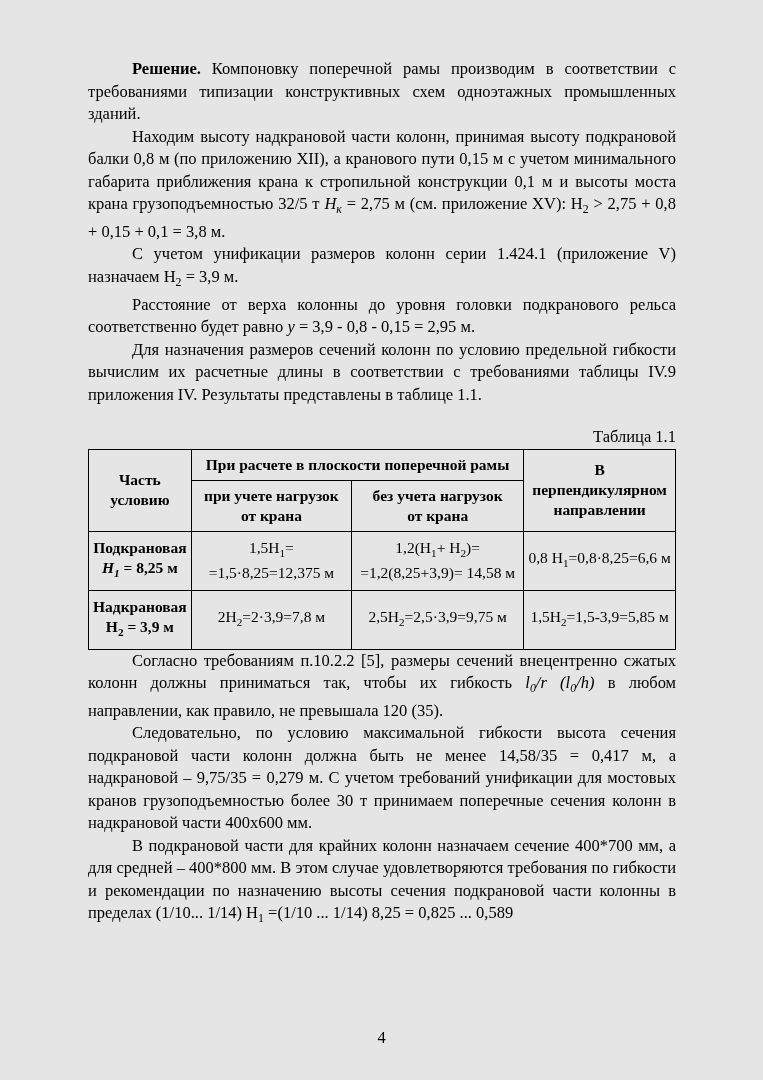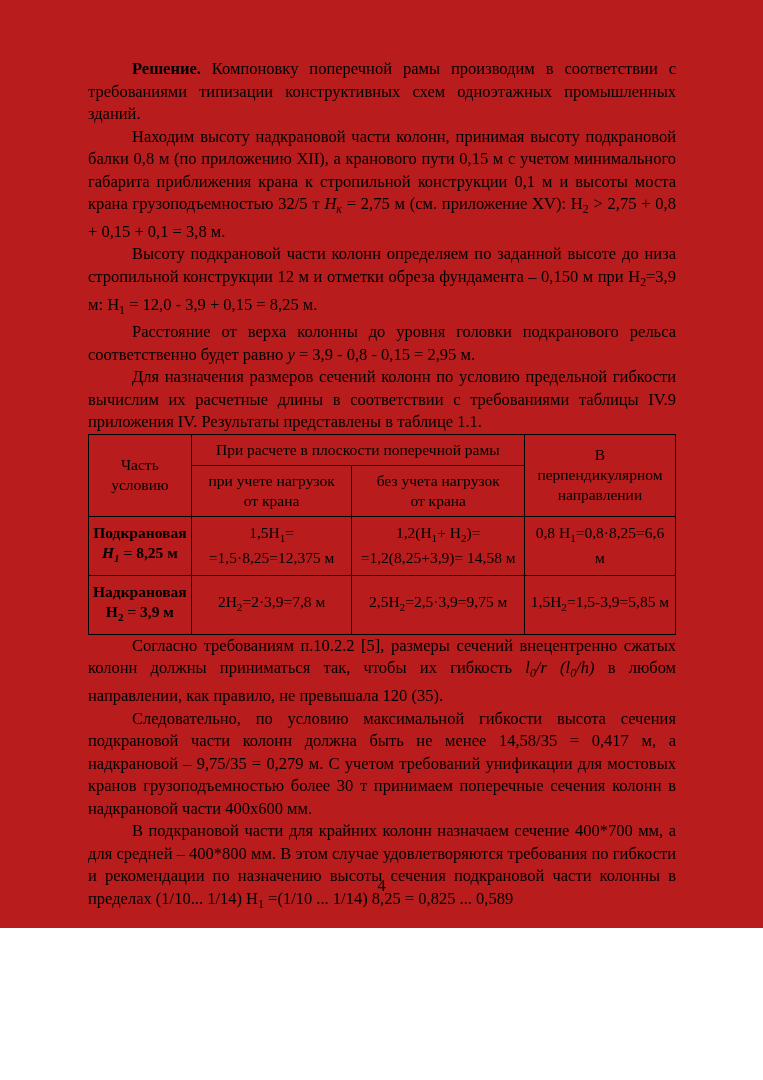--- a/index.html
+++ b/index.html
@@ -3,22 +3,22 @@
 <meta charset="utf-8">
 <style>
   html, body {
     margin: 0;
     padding: 0;
     background: #ffffff;
   }
   .page {
     position: relative;
     width: 763px;
-    height: 928px;
-    background: #b91c1c;
+    height: 1080px;
+    background: #e5e5e5;
     color: #000000;
     font-family: "Liberation Serif", "DejaVu Serif", serif;
     box-sizing: border-box;
     overflow: hidden;
   }
   .content {
     padding: 58px 87px 0 88px;
     font-size: 16.5px;
     line-height: 22.5px;
     text-align: justify;
@@ -44,21 +44,21 @@
     line-height: 20px;
     text-align: center;
   }
   table.calc-table th,
   table.calc-table td {
     border: 1.5px solid #000;
     vertical-align: middle;
     padding: 5px 4px;
   }
   table.calc-table th {
-    font-weight: normal;
+    font-weight: bold;
   }
   table.calc-table td.rowhead {
     font-weight: bold;
     margin-top: 20px;
   }
   table.calc-table tbody td {
     height: 48px;
   }
   .after-table {
     margin-top: 22px;
@@ -74,24 +74,25 @@
   sub { font-size: 0.72em; }
 </style>
 </head>
 <body>
 
 <div class="page">
   <div class="content">
 
     <p class="para"><b>Решение.</b> Компоновку поперечной рамы производим в соответствии с требованиями типизации конструктивных схем одноэтажных промышленных зданий.</p>
     <p class="para">Находим высоту надкрановой части колонн, принимая высоту подкрановой балки 0,8 м (по приложению XII), а кранового пути 0,15 м с учетом минимального габарита приближения крана к стропильной конструкции 0,1 м и высоты моста крана грузоподъемностью 32/5 т <i>Н<sub>к</sub></i> = 2,75 м (см. приложение XV): Н<sub>2</sub> &gt; 2,75 + 0,8 + 0,15 + 0,1 = 3,8 м.</p>
-    <p class="para">Высоту подкрановой части колонн определяем по заданной высоте до низа стропильной конструкции 12 м и отметки обреза фундамента – 0,150 м при Н<sub>2</sub>=3,9 м: Н<sub>1</sub> = 12,0 - 3,9 + 0,15 = 8,25 м.</p>
+    <p class="para">С учетом унификации размеров колонн серии 1.424.1 (приложение V) назначаем Н<sub>2</sub> = 3,9 м.</p>
     <p class="para">Расстояние от верха колонны до уровня головки подкранового рельса соответственно будет равно <i>y</i> = 3,9 - 0,8 - 0,15 = 2,95 м.</p>
     <p class="para">Для назначения размеров сечений колонн по условию предельной гибкости вычислим их расчетные длины в соответствии с требованиями таблицы IV.9 приложения IV. Результаты представлены в таблице 1.1.</p>
 
+    <div class="table-caption">Таблица 1.1</div>
 
     <table class="calc-table">
       <colgroup>
         <col style="width:16%">
         <col style="width:28%">
         <col style="width:30%">
         <col style="width:26%">
       </colgroup>
       <thead>
         <tr>

